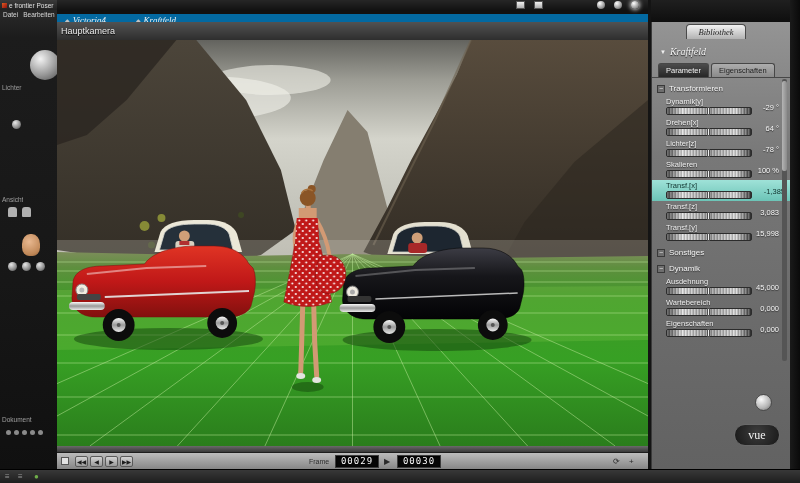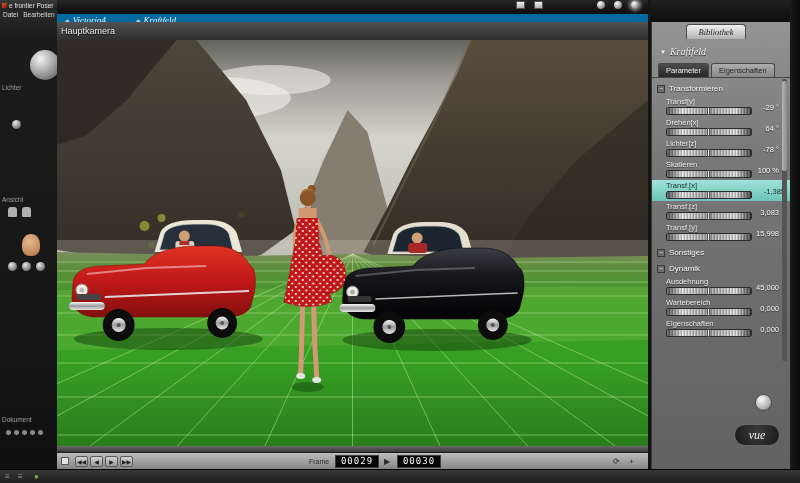--- a/index.html
+++ b/index.html
@@ -96,21 +96,21 @@
   .prm-thumb{position:absolute;left:50%;top:-1px;width:3px;height:8px;margin-left:-2px;background:#f0f0f0;border:1px solid #4e4e4e}
   .prm-value{position:absolute;right:6px;top:7px;font-size:7.5px;color:#f6f6f6;text-shadow:0 1px 1px #333}
   .prm-row.selected{background:linear-gradient(180deg,#9fe2d8,#6cc4b7);width:139px}
   .prm-row.selected .prm-label,.prm-row.selected .prm-value{color:#10332e;text-shadow:none}
   .rp-scroll{position:absolute;right:3px;top:57px;width:5px;height:282px;background:#555;border-radius:2px}
   .rp-scroll .handle{position:absolute;left:0;top:2px;width:5px;height:90px;background:linear-gradient(90deg,#b5b5b5,#8a8a8a);border-radius:2px}
   .knob{position:absolute;left:103px;top:372px;width:17px;height:17px;border-radius:50%;
     background:radial-gradient(circle at 35% 30%,#fafafa,#b5b5b5 60%,#6a6a6a);border:1px solid #4a4a4a}
   .vue-btn{position:absolute;left:82px;top:402px;width:46px;height:22px;border-radius:11px;
     background:radial-gradient(circle at 50% 35%,#3c3c3c,#181818);border:1px solid #6a6a6a;
-    color:#f2f2f2;font-family:"Liberation Serif",serif;font-style:italic;font-size:12px;
+    color:#f2f2f2;font-family:"Liberation Serif",serif;font-size:12px;
     text-align:center;line-height:20px}
 </style>
 </head>
 <body>
 
 <div id="app">
 
   <div class="left-strip">
     <div class="title-bar">
       <span class="app-icon"></span>
@@ -353,21 +353,21 @@
       </div>
       <div class="rp-tabline"></div>
 
       <div class="rp-params">
         <div class="prm-group">
           <span class="collapse-box">−</span>
           <span class="grp-title">Transformieren</span>
         </div>
 
         <div class="prm-row">
-          <div class="prm-label">Transf[y]</div>
+          <div class="prm-label">Dynamik[y]</div>
           <div class="prm-slider">
               <div class="prm-thumb"></div>
             </div>
           <div class="prm-value">-29 °</div>
         </div>
         <div class="prm-row">
           <div class="prm-label">Drehen[x]</div>
           <div class="prm-slider">
               <div class="prm-thumb"></div>
             </div>

